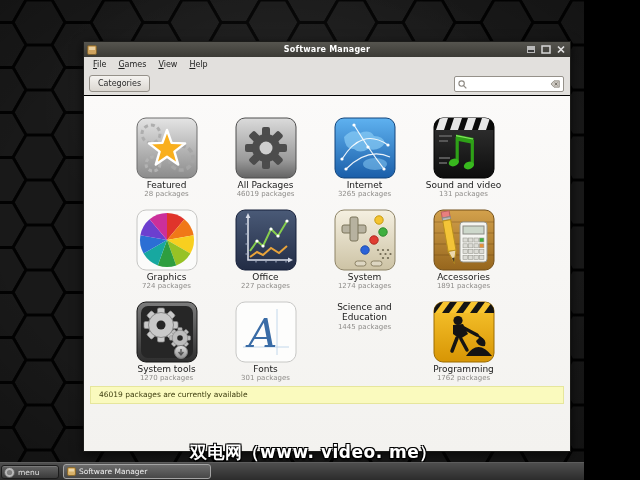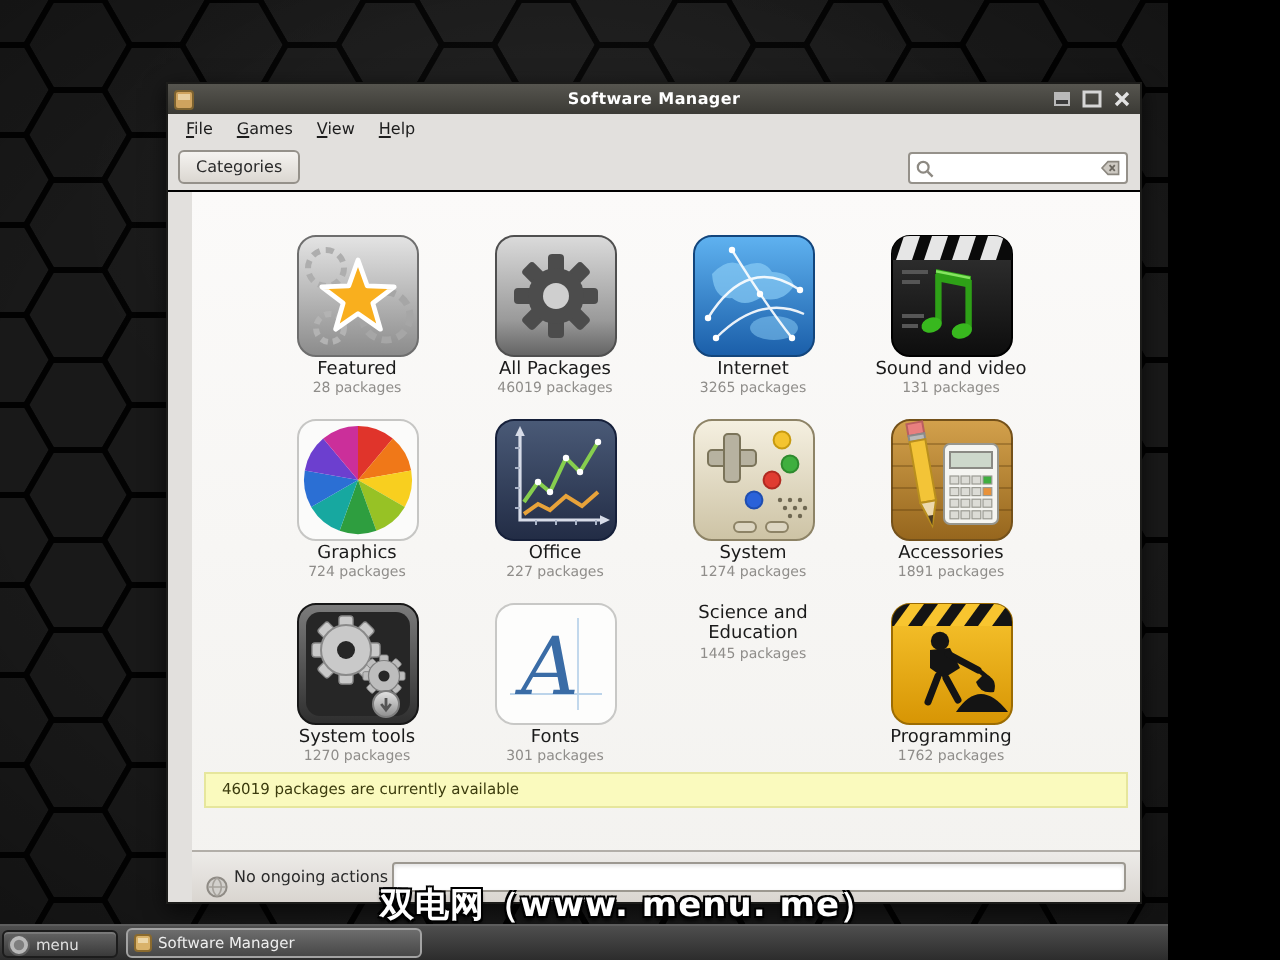--- a/index.html
+++ b/index.html
@@ -24,21 +24,21 @@
   .menu-item { font-size:8px; color:#1d1d1d; padding:0 6px; display:inline-block; }
   .menu-item::first-letter { text-decoration:underline; }
 
   .toolbar { height:24px; background:#e2e0dd; border-bottom:1px solid #000000; position:relative; }
   .categories-btn { position:absolute; left:5px; top:3px; height:17px; padding:0 8px; font-size:8px; color:#2a2a2a;
     background:linear-gradient(#f5f3f0,#dbd7d1); border:1px solid #95918a; border-radius:3px; display:flex; align-items:center; }
   .searchbox { position:absolute; right:6px; top:4px; width:110px; height:16px; background:#fff;
     border:1px solid #95918a; border-radius:2px; display:flex; align-items:center; padding:0 3px; }
   .searchbox input { flex:1; border:none; outline:none; font-size:8px; min-width:0; background:transparent; font-family:"DejaVu Sans",sans-serif; }
 
-  .content { position:relative; height:355px; background:linear-gradient(#fbfaf9,#f3f2ef); overflow:hidden;margin-left:12px; }
+  .content { position:relative; height:355px; background:linear-gradient(#fbfaf9,#f3f2ef); overflow:hidden; }
   .grid { padding:21px 0 0 33px; }
   .row { display:flex; height:92px; }
   .tile { width:99px; text-align:center; cursor:pointer; }
   .ticon { display:block; width:62px; height:62px; margin:0 auto; }
   .tname { font-size:9px; color:#1a1a1a; line-height:1.15; margin-top:1px; }
   .tcount { font-size:7px; color:#8f8d8a; line-height:1.2; }
 
   .infobar { position:absolute; left:6px; right:6px; top:290px; height:18px; background:#fafabe;
     border:1px solid #e6e69c; font-size:7.5px; color:#3c3c0e; line-height:16px; padding-left:8px; }
 
@@ -513,34 +513,24 @@
             </span>
             <div class="tname">Programming</div>
             <div class="tcount">1762 packages</div>
           </div>
         </div>
 
       </div>
 
       <div class="infobar">46019 packages are currently available</div>
 
-      <div class="statusbar">
-        <span class="sicon">
-          <svg width="11" height="11">
-              <circle cx="5.5" cy="5.5" r="4.8" fill="#d2d0cc" stroke="#8f8b85"></circle>
-              <path d="M1.2,5.5 H9.8 M5.5,0.9 A6,6 0 0 0 5.5,10.1 M5.5,0.9 A6,6 0 0 1 5.5,10.1" stroke="#a5a19b" stroke-width="0.8" fill="none"></path>
-            </svg>
-        </span>
-        <span class="status-label">No ongoing actions</span>
-        <span class="status-field"></span>
-      </div>
     </div>
   </div>
 
-  <div class="watermark">双电网（www. menu. me）</div>
+  <div class="watermark">双电网（www. video. me）</div>
 
   <div class="taskbar">
     <div class="menu-btn">
       <span class="trayicon">
         <svg width="11" height="11">
             <circle cx="5.5" cy="5.5" r="5" fill="#b9b9b9" stroke="#5e5e5e"></circle>
             <circle cx="5.5" cy="5.5" r="2.6" fill="#7f7f7f"></circle>
           </svg>
       </span>
       <span class="lbl">menu</span>

